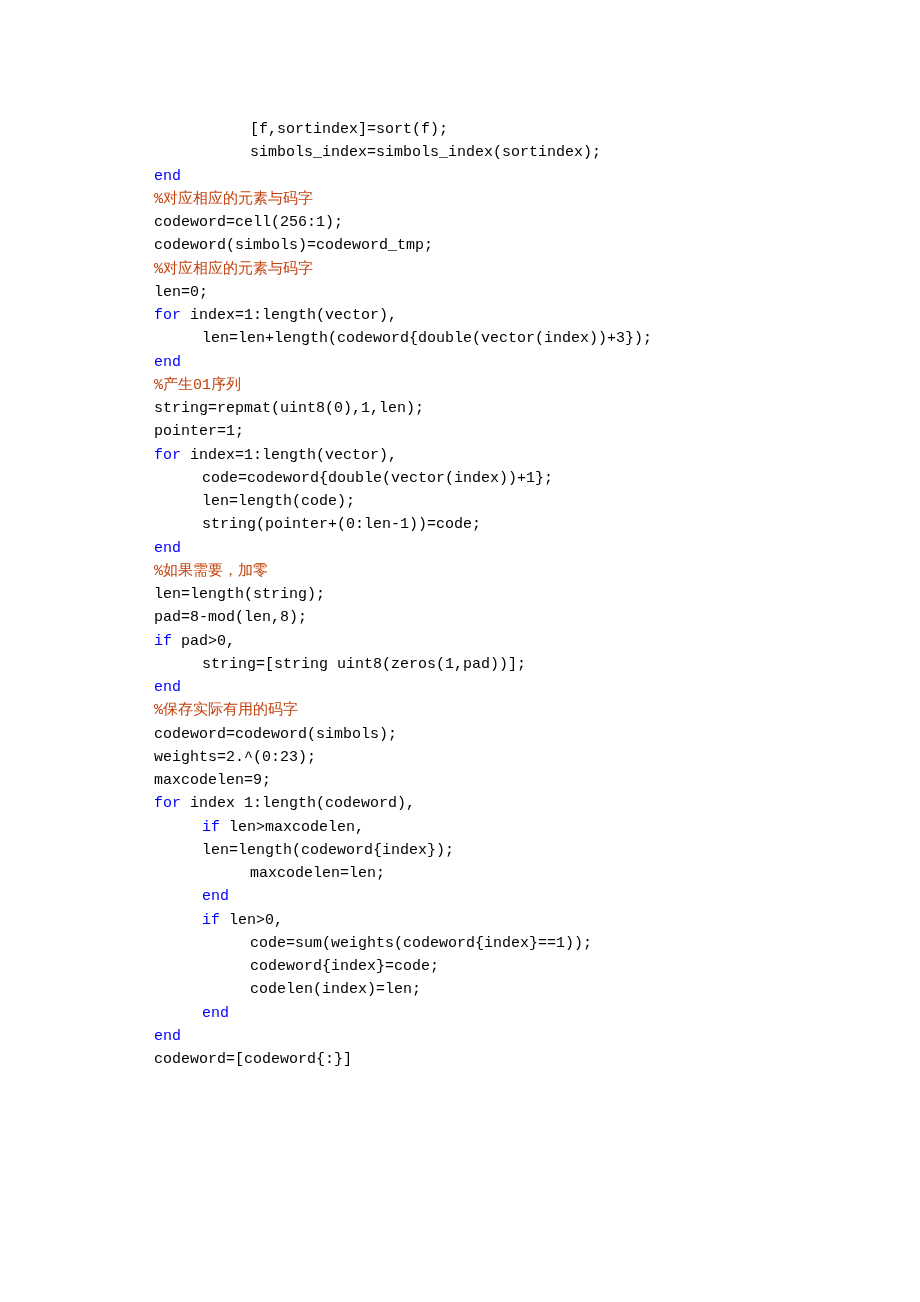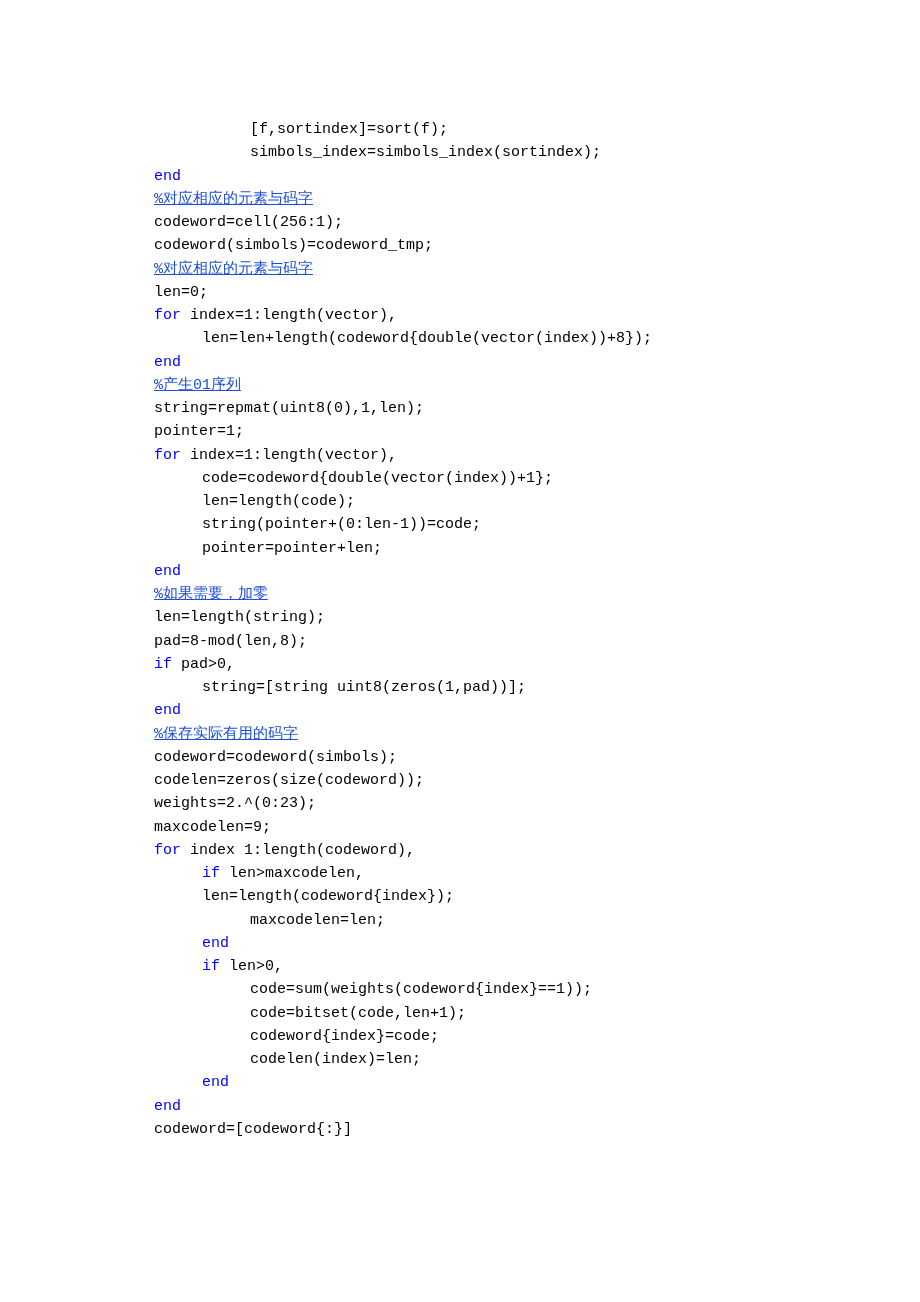--- a/index.html
+++ b/index.html
@@ -15,63 +15,60 @@
       padding: 118px 0 0 154px;
       width: 650px;
     }
     .line {
       white-space: pre;
       color: #000000;
     }
     .indent1 { padding-left: 48px; }
     .indent2 { padding-left: 96px; }
     .kw { color: #0000ff; }
-    .cm { color: #1d4ed8; text-decoration: underline; }
+    .cm { color: #c2410c; }
   </style>
 </head>
 <body>
 
 <div class="page" id="code-container">
     <div class="line indent2"><span>[f,sortindex]=sort(f);</span></div>
     <div class="line indent2"><span>simbols_index=simbols_index(sortindex);</span></div>
     <div class="line"><span class="kw">end</span></div>
     <div class="line"><span class="cm">%对应相应的元素与码字</span></div>
     <div class="line"><span>codeword=cell(256:1);</span></div>
     <div class="line"><span>codeword(simbols)=codeword_tmp;</span></div>
     <div class="line"><span class="cm">%对应相应的元素与码字</span></div>
     <div class="line"><span>len=0;</span></div>
     <div class="line"><span class="kw">for</span><span> index=1:length(vector),</span></div>
-    <div class="line indent1"><span>len=len+length(codeword{double(vector(index))+8});</span></div>
+    <div class="line indent1"><span>len=len+length(codeword{double(vector(index))+3});</span></div>
     <div class="line"><span class="kw">end</span></div>
     <div class="line"><span class="cm">%产生01序列</span></div>
     <div class="line"><span>string=repmat(uint8(0),1,len);</span></div>
     <div class="line"><span>pointer=1;</span></div>
     <div class="line"><span class="kw">for</span><span> index=1:length(vector),</span></div>
     <div class="line indent1"><span>code=codeword{double(vector(index))+1};</span></div>
     <div class="line indent1"><span>len=length(code);</span></div>
     <div class="line indent1"><span>string(pointer+(0:len-1))=code;</span></div>
-    <div class="line indent1"><span>pointer=pointer+len;</span></div>
     <div class="line"><span class="kw">end</span></div>
     <div class="line"><span class="cm">%如果需要，加零</span></div>
     <div class="line"><span>len=length(string);</span></div>
     <div class="line"><span>pad=8-mod(len,8);</span></div>
     <div class="line"><span class="kw">if</span><span> pad&gt;0,</span></div>
     <div class="line indent1"><span>string=[string uint8(zeros(1,pad))];</span></div>
     <div class="line"><span class="kw">end</span></div>
     <div class="line"><span class="cm">%保存实际有用的码字</span></div>
     <div class="line"><span>codeword=codeword(simbols);</span></div>
-    <div class="line"><span>codelen=zeros(size(codeword));</span></div>
     <div class="line"><span>weights=2.^(0:23);</span></div>
     <div class="line"><span>maxcodelen=9;</span></div>
     <div class="line"><span class="kw">for</span><span> index 1:length(codeword),</span></div>
     <div class="line indent1"><span class="kw">if</span><span> len&gt;maxcodelen,</span></div>
     <div class="line indent1"><span>len=length(codeword{index});</span></div>
     <div class="line indent2"><span>maxcodelen=len;</span></div>
     <div class="line indent1"><span class="kw">end</span></div>
     <div class="line indent1"><span class="kw">if</span><span> len&gt;0,</span></div>
     <div class="line indent2"><span>code=sum(weights(codeword{index}==1));</span></div>
-    <div class="line indent2"><span>code=bitset(code,len+1);</span></div>
     <div class="line indent2"><span>codeword{index}=code;</span></div>
     <div class="line indent2"><span>codelen(index)=len;</span></div>
     <div class="line indent1"><span class="kw">end</span></div>
     <div class="line"><span class="kw">end</span></div>
     <div class="line"><span>codeword=[codeword{:}]</span></div>
   </div>
 
 </body></html>

